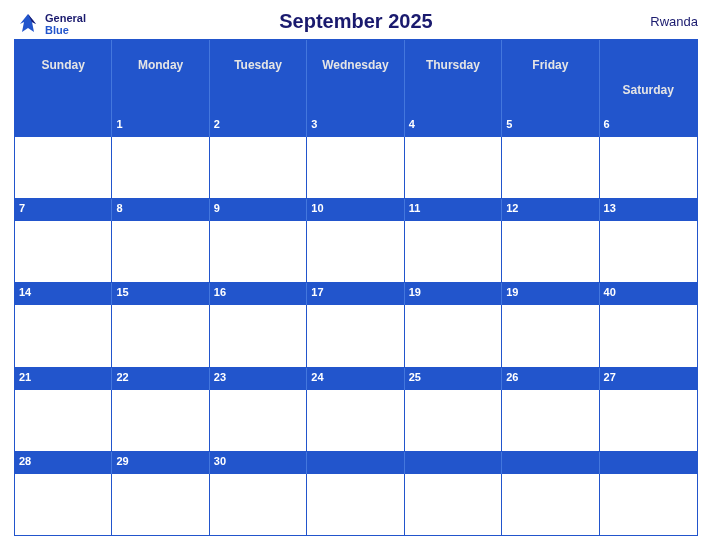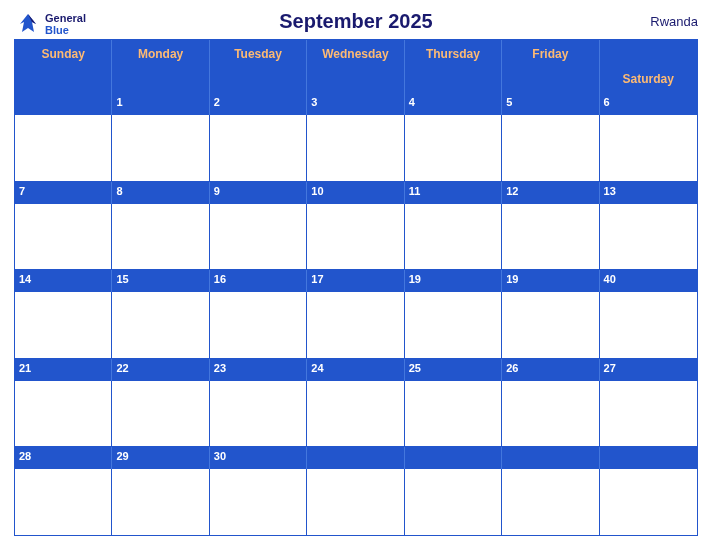--- a/index.html
+++ b/index.html
@@ -74,25 +74,25 @@
       display: flex;
       flex-direction: column;
       border: 1px solid #2255cc;
     }
     .cal-days-header {
       display: grid;
       grid-template-columns: repeat(7, 1fr);
       background: #2255cc;
     }
     .day-name {
-      color: #fdba74;
+      color: #e5e5e5;
       font-size: 12px;
       font-weight: bold;
       text-align: center;
-      padding: 7px 2px;
+      padding: 18px 2px;
       border-right: 1px solid #4477dd;
     }
     .day-name:last-child {
       border-right: none;
       margin-top: 25px;
     }
     .cal-body {
       flex: 1;
       display: flex;
       flex-direction: column;

